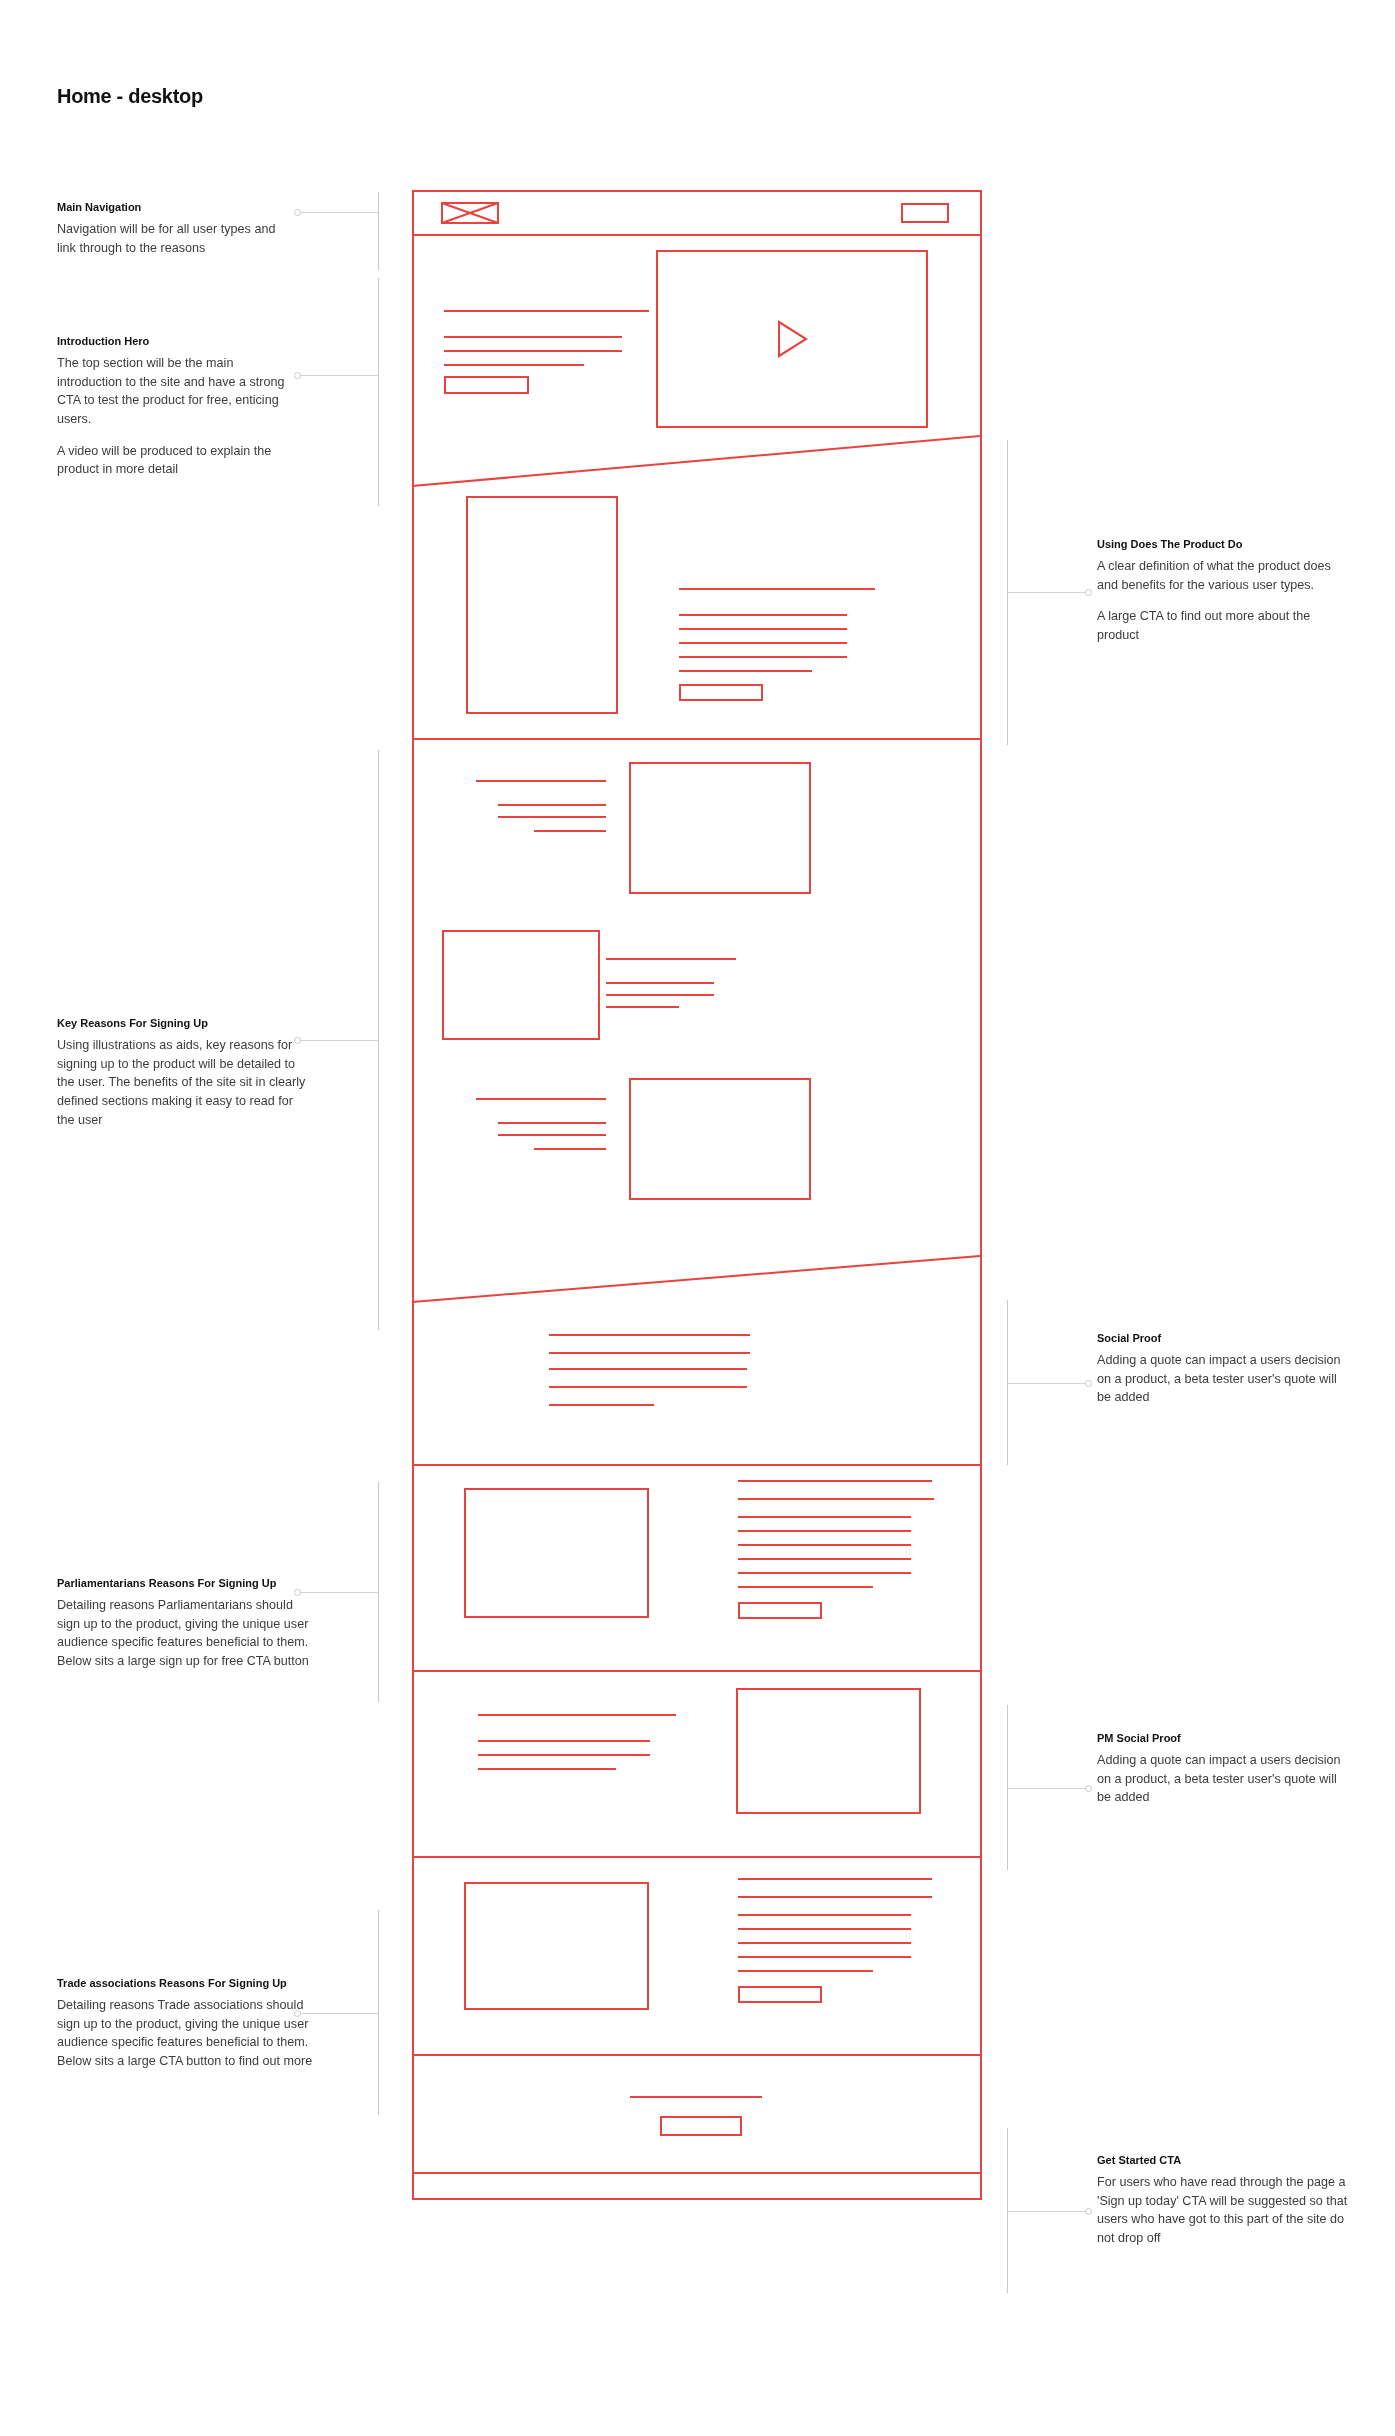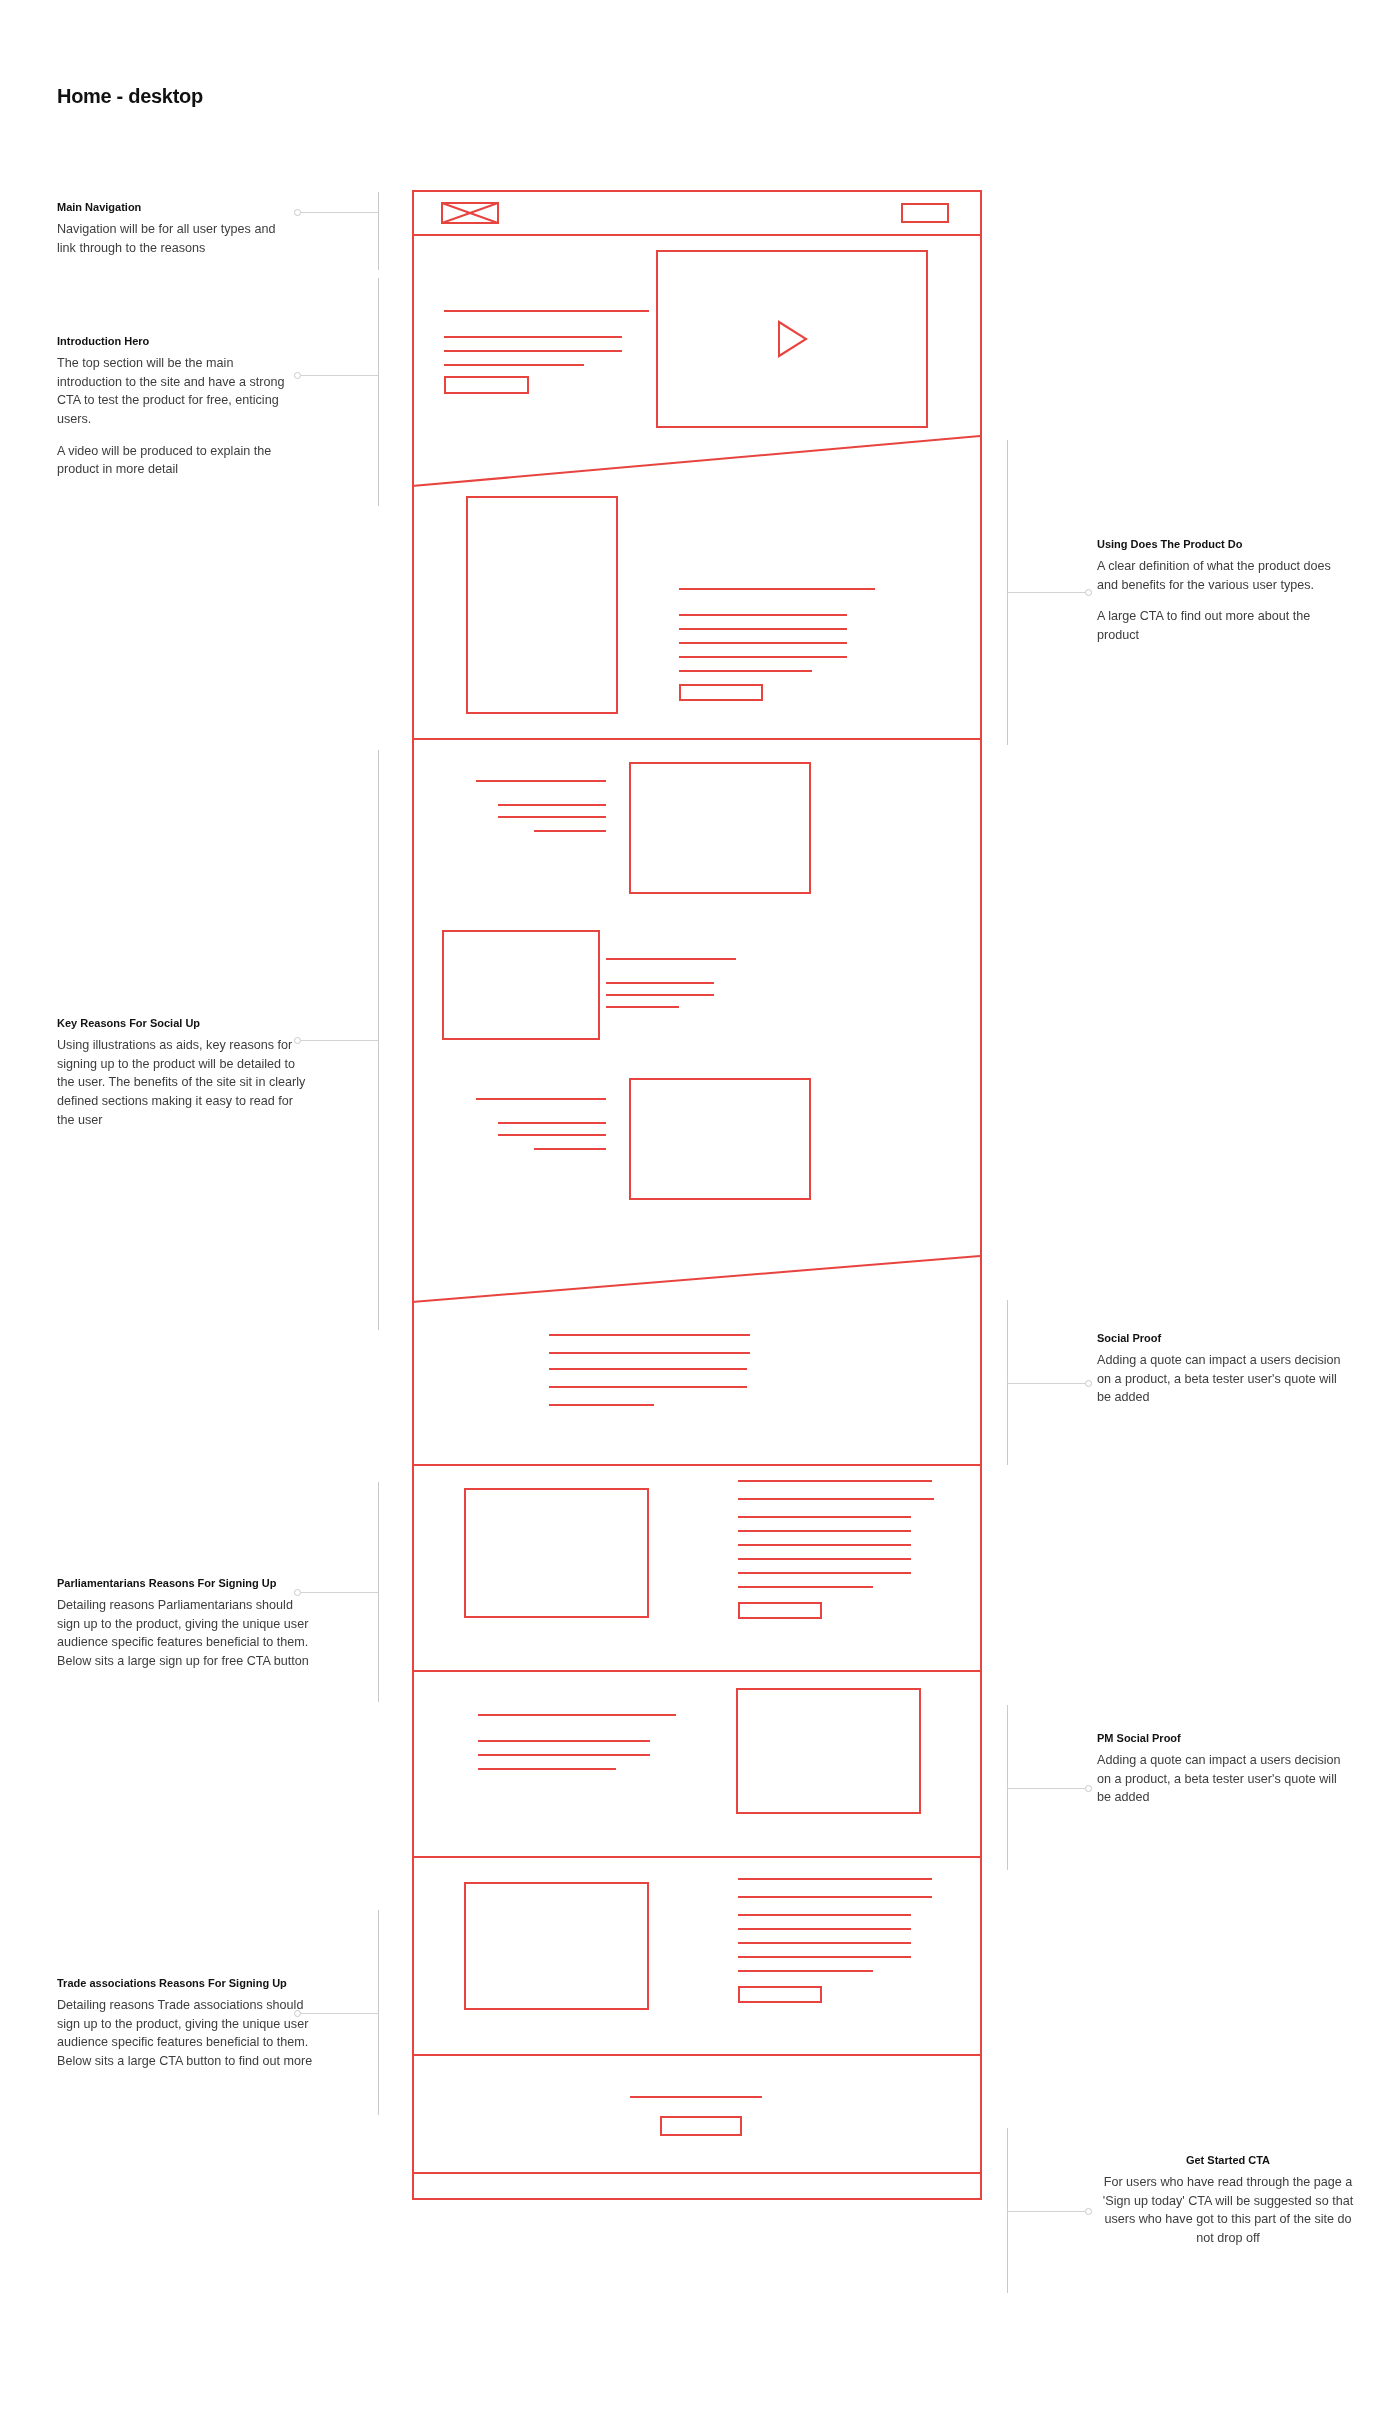--- a/index.html
+++ b/index.html
@@ -64,21 +64,21 @@
   <p class="anno-body">Navigation will be for all user types and link through to the reasons</p>
 </div>
 
 <div class="anno" style="left:57px;top:334px;width:235px;">
   <p class="anno-title">Introduction Hero</p>
   <p class="anno-body">The top section will be the main introduction to the site and have a strong CTA to test the product for free, enticing users.</p>
   <p class="anno-body">A video will be produced to explain the product in more detail</p>
 </div>
 
 <div class="anno" style="left:57px;top:1016px;width:255px;">
-  <p class="anno-title">Key Reasons For Social Up</p>
+  <p class="anno-title">Key Reasons For Signing Up</p>
   <p class="anno-body">Using illustrations as aids, key reasons for signing up to the product will be detailed to the user. The benefits of the site sit in clearly defined sections making it easy to read for the user</p>
 </div>
 
 <div class="anno" style="left:57px;top:1548px;width:255px;margin-top:28px;">
   <p class="anno-title">Parliamentarians Reasons For Signing Up</p>
   <p class="anno-body">Detailing reasons Parliamentarians should sign up to the product, giving the unique user audience specific features beneficial to them. Below sits a large sign up for free CTA button</p>
 </div>
 
 <div class="anno" style="left:57px;top:1976px;width:260px;">
   <p class="anno-title">Trade associations Reasons For Signing Up</p>
@@ -94,21 +94,21 @@
 <div class="anno" style="left:1097px;top:1331px;width:250px;">
   <p class="anno-title">Social Proof</p>
   <p class="anno-body">Adding a quote can impact a users decision on a product, a beta tester user's quote will be added</p>
 </div>
 
 <div class="anno" style="left:1097px;top:1731px;width:250px;">
   <p class="anno-title">PM Social Proof</p>
   <p class="anno-body">Adding a quote can impact a users decision on a product, a beta tester user's quote will be added</p>
 </div>
 
-<div class="anno" style="left:1097px;top:2153px;width:262px;text-align:center;">
+<div class="anno" style="left:1097px;top:2153px;width:262px;">
   <p class="anno-title">Get Started CTA</p>
   <p class="anno-body">For users who have read through the page a 'Sign up today' CTA will be suggested so that users who have got to this part of the site do not drop off</p>
 </div>
 
 <div class="bracket" style="left:378px;top:192px;height:78px;"></div>
 <div class="lead" style="left:297px;top:212px;width:81px;"></div>
 <div class="dot" style="left:294px;top:209px;"></div>
 
 <div class="bracket" style="left:378px;top:278px;height:228px;"></div>
 <div class="lead" style="left:297px;top:375px;width:81px;"></div>

